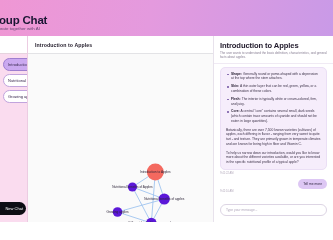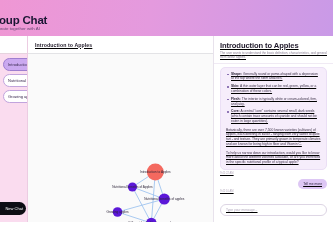--- a/index.html
+++ b/index.html
@@ -25,21 +25,21 @@
     letter-spacing: -0.2px; white-space: nowrap;
   }
   .header-sub {
     position: absolute;
     left: -14px; top: 26px;
     font-size: 4.4px; color: #3b2d52; white-space: nowrap;
     opacity: .75;
   }
 
   
-  .body { flex: 1; display: flex; min-height: 0; text-decoration: underline; }
+  .body { flex: 1; display: flex; min-height: 0; }
 
   
   .sidebar {
     width: 28px; flex: 0 0 28px;
     background: #fadcef;
     position: relative;
     border-right: 1px solid #eccce2;
     overflow: hidden;
   }
   .sidebar-top {

